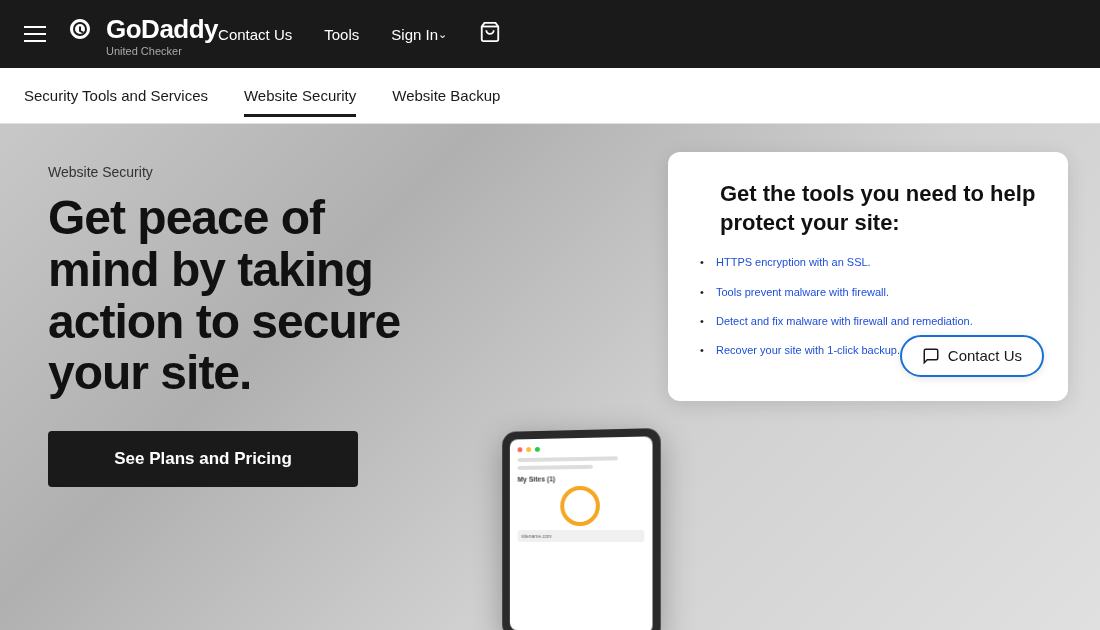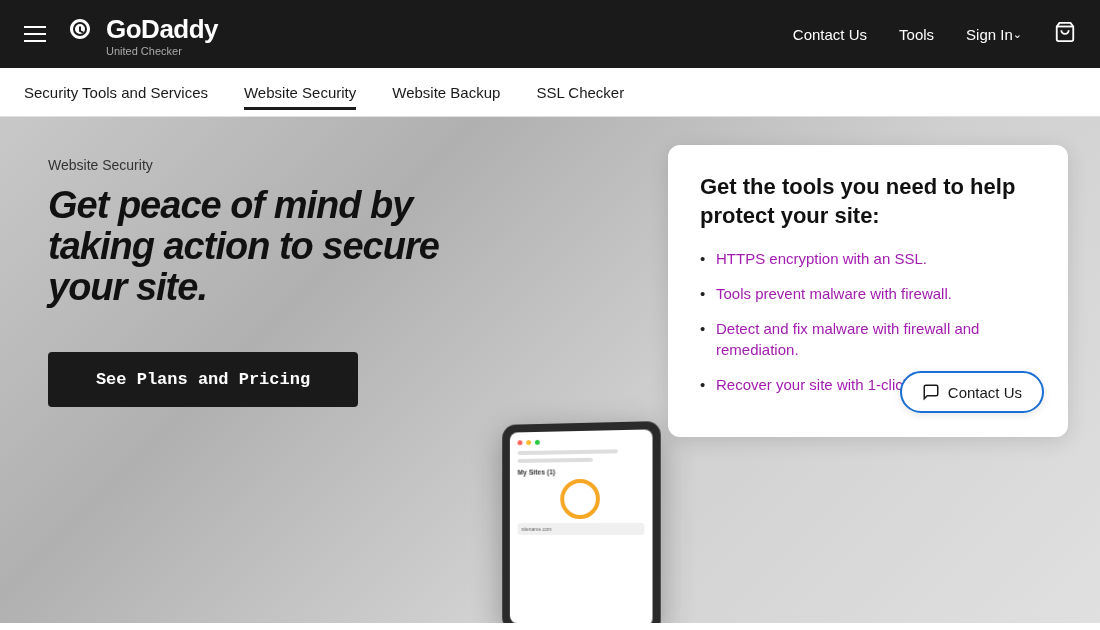--- a/index.html
+++ b/index.html
@@ -5,21 +5,20 @@
     * { box-sizing: border-box; margin: 0; padding: 0; }
     body { font-family: -apple-system, BlinkMacSystemFont, 'Segoe UI', Arial, sans-serif; width: 1100px; height: 630px; overflow: hidden; }
 
     
     .top-nav {
       background: #1a1a1a;
       display: flex;
       align-items: center;
       padding: 0 24px;
       height: 68px;
-      justify-content: space-between;
     }
     .top-nav-left {
       display: flex;
       align-items: center;
       gap: 16px;
     }
     .hamburger-icon {
       display: flex;
       flex-direction: column;
       gap: 5px;
@@ -85,21 +84,21 @@
       cursor: pointer;
       font-size: 20px;
     }
 
     
     .secondary-nav {
       background: white;
       display: flex;
       align-items: center;
       padding: 6px 24px;
-      height: 49px;
+      height: 56px;
       border-bottom: 1px solid #e0e0e0;
       gap: 0;
     }
     .sec-nav-item {
       font-size: 15px;
       color: #1a1a1a;
       cursor: pointer;
       padding: 0 18px;
       height: 100%;
       display: flex;
@@ -140,41 +139,39 @@
       position: relative;
       z-index: 2;
     }
     .hero-label {
       font-size: 14px;
       font-weight: 500;
       color: #333;
       margin-bottom: 12px;
     }
     .hero-title {
-      font-size: 38px;
+      font-size: 48px;
       font-weight: 800;
       color: #111;
       line-height: 1.08;
-      margin-bottom: 44px;
+      margin-bottom: 32px;
       letter-spacing: -1px;
-      font-style: italic;
     }
     .cta-button {
       background: #1a1a1a;
       color: white;
       font-size: 17px;
       font-weight: 600;
       padding: 18px 32px;
       border: none;
       border-radius: 4px;
       cursor: pointer;
       display: inline-block;
       width: 310px;
       text-align: center;
-      font-family: Liberation Mono, monospace;
     }
 
     
     .hero-image-area {
       flex: 0 0 200px;
       position: relative;
       display: flex;
       align-items: flex-end;
       justify-content: center;
       z-index: 1;
@@ -250,28 +247,29 @@
       top: 28px;
       box-shadow: 0 4px 20px rgba(0,0,0,0.12);
       z-index: 3;
     }
     .info-card-title {
       font-size: 22px;
       font-weight: 700;
       color: #111;
       line-height: 1.3;
       margin-bottom: 18px;
+      margin-left: 20px;
     }
     .info-card ul {
       list-style: none;
       padding: 0;
     }
     .info-card ul li {
-      font-size: 15px;
-      color: #a21caf;
+      font-size: 11px;
+      color: #1d4ed8;
       margin-bottom: 14px;
       padding-left: 16px;
       position: relative;
       line-height: 1.4;
     }
     .info-card ul li::before {
       content: '•';
       position: absolute;
       left: 0;
       color: #222;
@@ -342,23 +340,20 @@
 
 <nav class="secondary-nav">
   <div class="sec-nav-item">
     <span>Security Tools and Services</span>
   </div>
   <div class="sec-nav-item active">
     <span>Website Security</span>
   </div>
   <div class="sec-nav-item">
     <span>Website Backup</span>
-  </div>
-  <div class="sec-nav-item">
-    <span>SSL Checker</span>
   </div>
 </nav>
 
 <section class="hero">
 
   <div class="hero-left">
     <p class="hero-label">Website Security</p>
     <h1 class="hero-title">Get peace of mind by taking action to secure your site.</h1>
     <button class="cta-button">See Plans and Pricing</button>
   </div>

